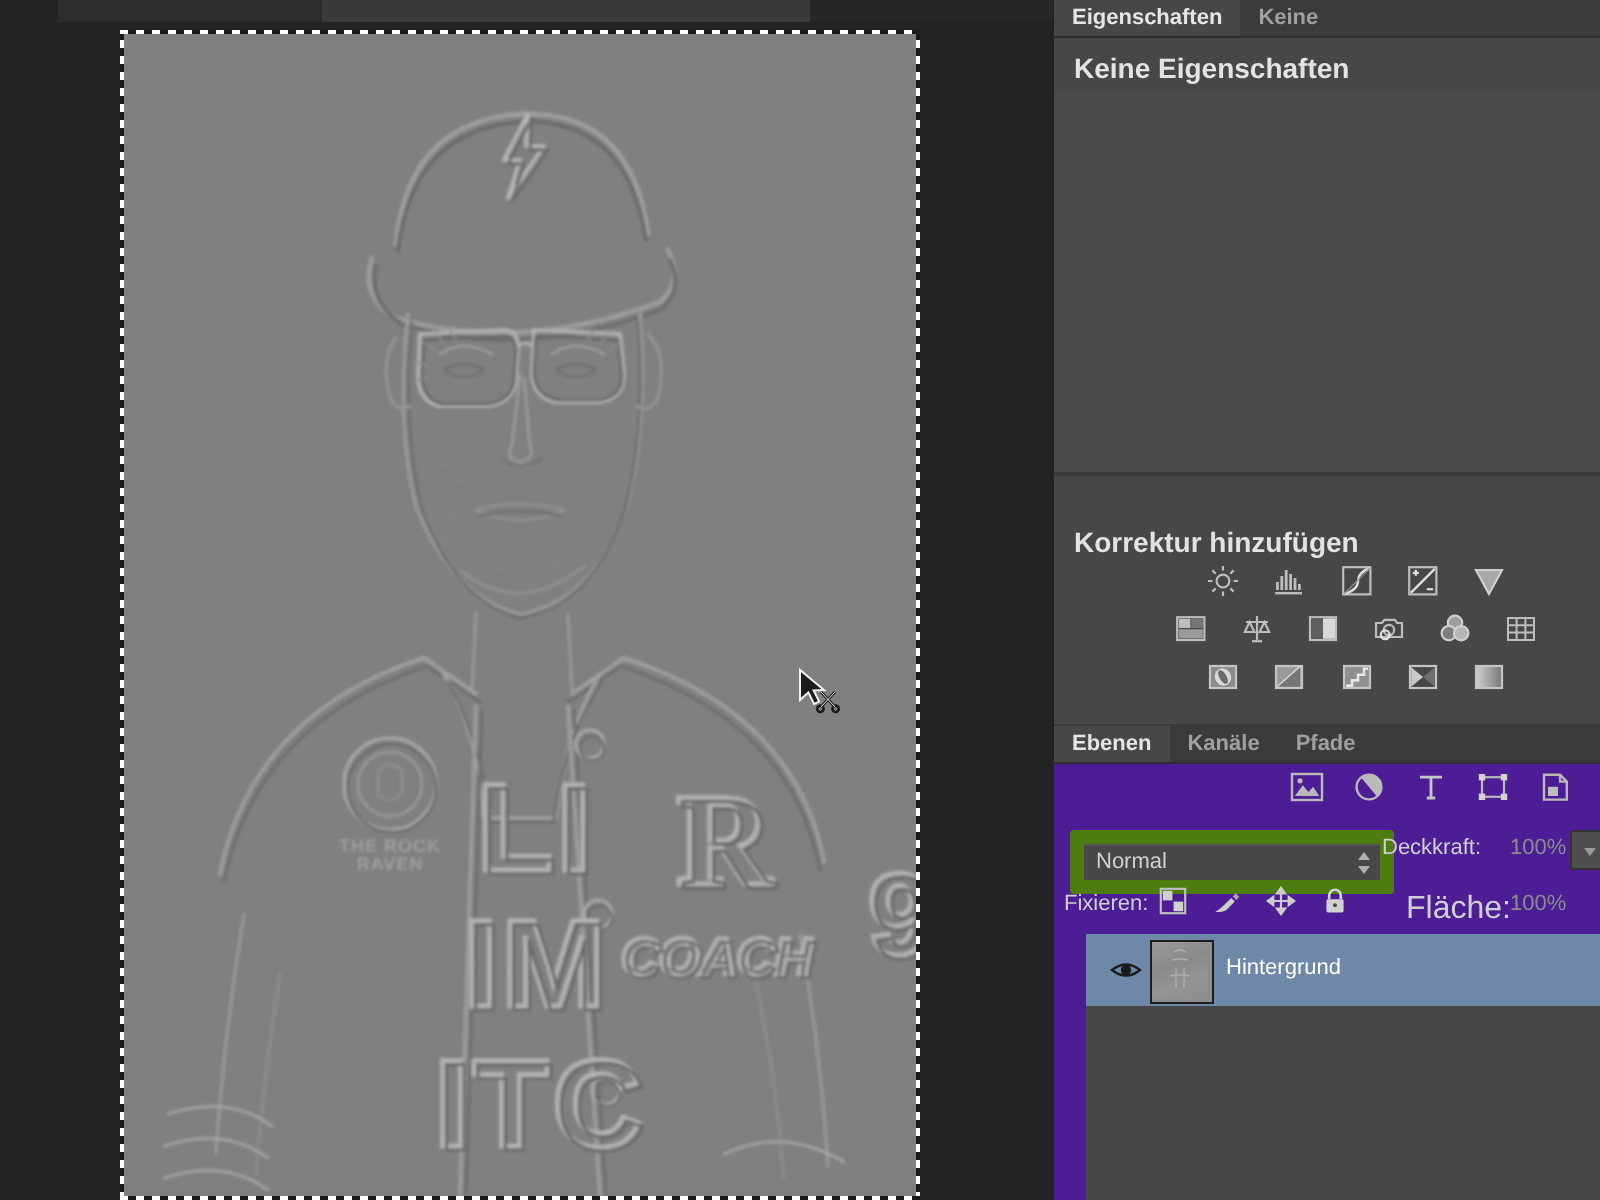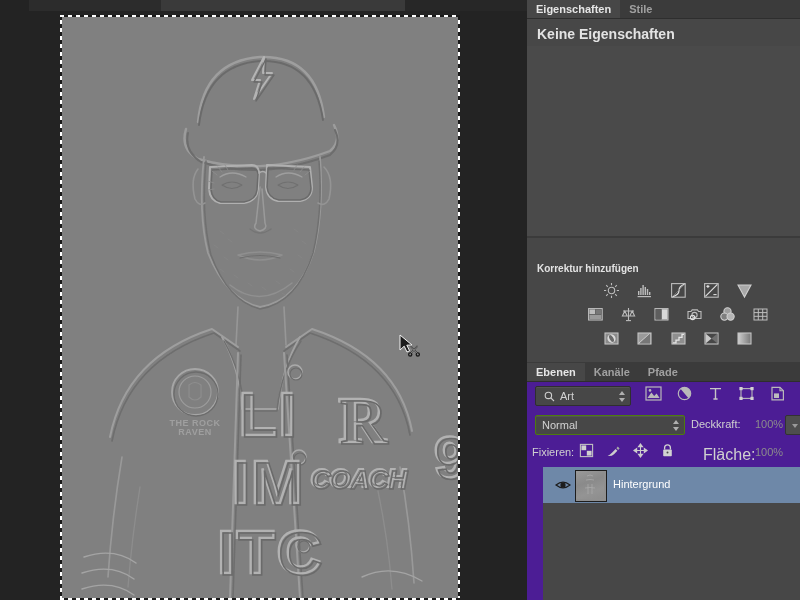--- a/index.html
+++ b/index.html
@@ -48,21 +48,21 @@
            border-top:3px solid transparent;border-bottom:3px solid transparent;}
 
   
   .propsPanel{position:absolute;left:0;top:0;width:302px;height:236px;background:#474747;}
   .propTitle{position:absolute;left:10px;top:26px;font-weight:bold;font-size:14px;color:#e3e3e3;}
   .propBody{position:absolute;left:0;top:46px;width:302px;height:190px;background:#4a4a4a;}
   .propScroll{position:absolute;right:0;top:0;width:4px;height:190px;background:#3f3f3f;}
 
   
   .adjPanel{position:absolute;left:0;top:238px;width:302px;height:124px;background:#474747;}
-  .adjTitle{position:absolute;left:10px;top:25px;font-weight:bold;font-size:10px;color:#e3e3e3;}
+  .adjTitle{position:absolute;left:10px;top:25px;font-weight:bold;font-size:14px;color:#e3e3e3;}
   .adjGrid{position:absolute;left:0;top:42px;width:302px;}
   .adjRow{height:24px;text-align:center;white-space:nowrap;}
   .adjBtn{display:inline-block;width:22px;height:20px;margin:0 4px;vertical-align:top;position:relative;}
   .adjBtn svg{display:block;margin:2px auto 0;}
 
   
   .layPanel{position:absolute;left:0;top:363px;width:354px;height:237px;background:#4c1d95;}
   .layTools{position:absolute;left:0;top:19px;width:302px;height:26px;}
   .kindSel{position:absolute;left:8px;top:4px;width:94px;height:18px;background:#474747;
            border:1px solid #2f2f2f;border-radius:2px;box-shadow:inset 0 1px 0 #535353;}
@@ -73,21 +73,21 @@
   .spin u{top:0;border-bottom:4px solid #b0b0b0;}
   .spin i{bottom:0;border-top:4px solid #b0b0b0;}
   .filtIcons{position:absolute;left:118px;top:4px;height:18px;}
   .filtIcons .fi{display:inline-block;width:20px;height:18px;margin-right:8px;vertical-align:top;}
   .toggleSw{position:absolute;right:10px;top:4px;width:12px;height:18px;background:#555;
             border:1px solid #333;border-radius:2px;}
   .toggleSw i{position:absolute;left:0;top:0;width:12px;height:8px;background:#8a8a8a;}
 
   .blendRow{position:absolute;left:0;top:48px;width:302px;height:26px;}
   .blendSel{position:absolute;left:8px;top:4px;width:148px;height:18px;background:#474747;
-            border:1px solid #4d7c0f;border-radius:2px;box-shadow:inset 0 1px 0 #535353;}
+            border:7px solid #4d7c0f;border-radius:2px;box-shadow:inset 0 1px 0 #535353;}
   .blendSel .lbl{position:absolute;left:6px;top:3px;font-size:11px;color:#d2d2d2;}
   .opLbl{position:absolute;left:164px;top:7px;font-size:11px;color:#d0d0d0;}
   .opVal{position:absolute;left:228px;top:7px;font-size:11px;color:#8c8c8c;}
   .opArrow{position:absolute;left:258px;top:4px;width:18px;height:18px;background:#4e4e4e;
            border:1px solid #333;border-radius:2px;}
   .opArrow u{position:absolute;left:6px;top:8px;width:0;height:0;border-left:3px solid transparent;
              border-right:3px solid transparent;border-top:4px solid #9a9a9a;}
 
   .lockRow{position:absolute;left:0;top:76px;width:302px;height:26px;}
   .lockLbl{position:absolute;left:5px;top:7px;font-size:11px;color:#d0d0d0;}
@@ -284,21 +284,21 @@
         </svg>
       </div>
     </div>
   </div>
 
   <div class="dock">
 
     <div class="propsPanel">
       <div class="tabrow clearfix">
         <div class="ptab on">Eigenschaften</div>
-        <div class="ptab">Stile</div>
+        <div class="ptab">Keine</div>
         <div class="pmenu">
           <u></u>
             <i></i>
             <i></i>
             <i></i>
         </div>
       </div>
       <div class="propTitle">Keine Eigenschaften</div>
       <div class="propBody">
         <div class="propScroll"></div>
@@ -458,35 +458,20 @@
         <div class="ptab">Pfade</div>
         <div class="pmenu">
           <u></u>
             <i></i>
             <i></i>
             <i></i>
         </div>
       </div>
 
       <div class="layTools">
-        <div class="kindSel">
-          <span class="mag">
-            <svg width="11" height="11" viewBox="0 0 11 11">
-                <g fill="none" stroke="#cfcfcf" stroke-width="1.1">
-              <circle cx="4.4" cy="4.4" r="3.2"></circle>
-                  <path d="M6.8 6.8 L10 10"></path>
-                </g>
-              </svg>
-          </span>
-          <span class="lbl">Art</span>
-          <span class="spin">
-              <u></u>
-              <i></i>
-            </span>
-        </div>
 
         <div class="filtIcons">
           <span class="fi">
             <svg width="17" height="15" viewBox="0 0 17 15">
               <rect x="1" y="1" width="15" height="13" fill="none" stroke="#b9b9b9" stroke-width="1.2"></rect>
               <path d="M2.4 12 L6.4 6.6 L9.2 10 L11.6 7.4 L14.6 12Z" fill="#b9b9b9"></path>
               <circle cx="5" cy="4.4" r="1.3" fill="#b9b9b9"></circle>
             </svg>
           </span>
           <span class="fi">

